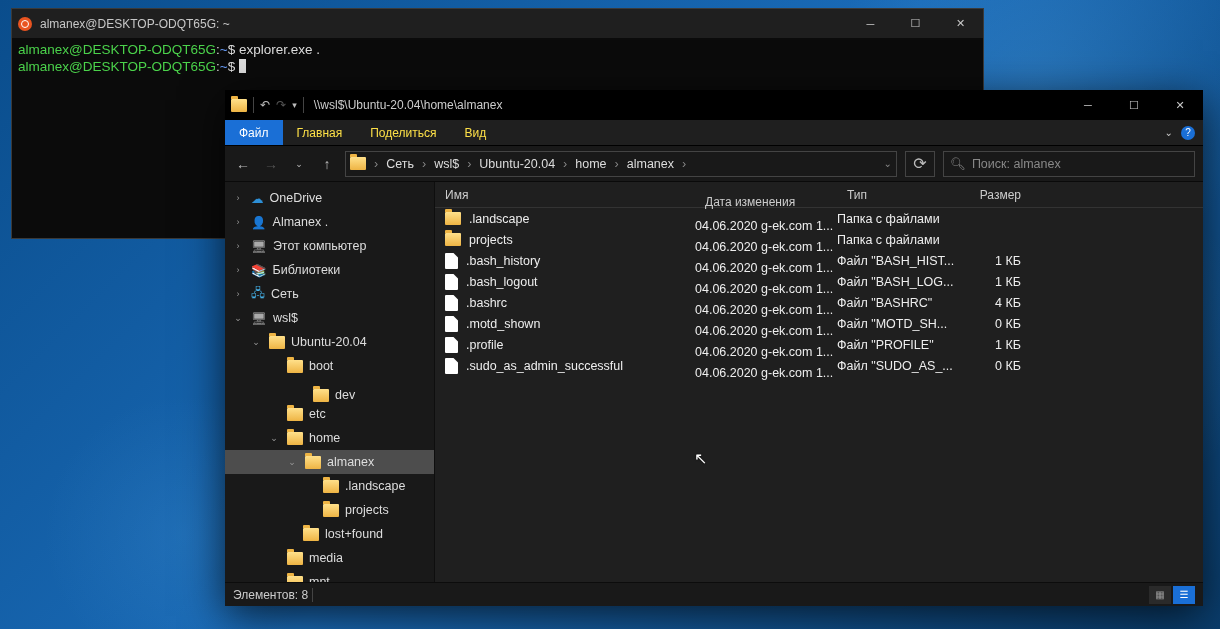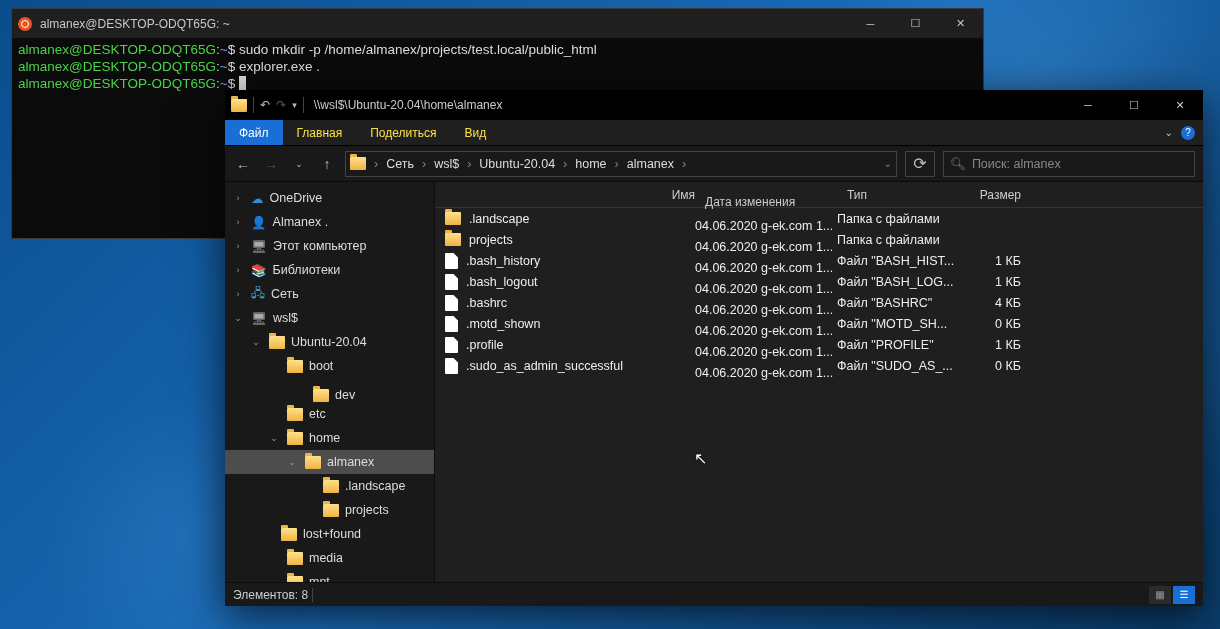--- a/index.html
+++ b/index.html
@@ -56,21 +56,21 @@
   .tree-row.sel { background:#4d4d4d; }
   .ic-cloud { color:#2d8fd6; }
   .ic-user { color:#3aa8e6; }
   .ic-pc { color:#aaa; }
   .ic-lib { color:#c7a85b; }
   .ic-net { color:#45b0e6; }
 
   .list { flex:1; background:#1f1f1f; display:flex; flex-direction:column; }
   .cols { height:26px; display:flex; align-items:center; font-size:12px; color:#ccc; border-bottom:1px solid #333; }
   .cols div { padding-left:10px; }
-  .c-name { width:260px;text-align:right; } .c-date { width:142px;margin-top:14px; } .c-type { width:118px; } .c-size { width:80px; text-align:right; padding-right:14px; }
+  .c-name { width:260px; } .c-date { width:142px;margin-top:14px; } .c-type { width:118px; } .c-size { width:80px; text-align:right; padding-right:14px; }
   .rows { flex:1; overflow:auto; }
   .row { height:21px; display:flex; align-items:center; font-size:12.5px; color:#eee; }
   .row .c-name { display:flex; align-items:center; gap:8px; padding-left:10px; }
   .file-ic { display:inline-block; width:13px; height:16px; background:#fff; border-radius:1px; position:relative; }
   .file-ic::after { content:""; position:absolute; top:0; right:0; width:5px; height:5px; background:#1f1f1f; clip-path:polygon(0 0,100% 100%,100% 0); }
   .row .c-size { color:#eee; }
   .cursor-ptr { position:absolute; left:694px; top:449px; font-size:16px; color:#fff; text-shadow:0 0 2px #000; pointer-events:none; }
 
   .status { height:24px; background:#191919; border-top:1px solid #0c0c0c; display:flex; align-items:center; font-size:12px; color:#ccc; padding:0 8px; }
   .status .views { margin-left:auto; display:flex; gap:2px; }
@@ -84,21 +84,20 @@
   <div class="term-titlebar">
     <span class="ubu"></span>
     <span>almanex@DESKTOP-ODQT65G: ~</span>
     <div class="win-ctrls">
       <div>─</div>
       <div>☐</div>
       <div>✕</div>
     </div>
   </div>
   <div class="term-body mono" id="term-body">
-      <div><span class="prompt-user">almanex@DESKTOP-ODQT65G</span><span class="prompt-colon">:</span><span class="prompt-path">~</span><span class="prompt-dollar">$</span> <span>sudo mkdir -p /home/almanex/projects/test.local/public_html</span></div>
       <div><span class="prompt-user">almanex@DESKTOP-ODQT65G</span><span class="prompt-colon">:</span><span class="prompt-path">~</span><span class="prompt-dollar">$</span> <span>explorer.exe .</span></div>
       <div><span class="prompt-user">almanex@DESKTOP-ODQT65G</span><span class="prompt-colon">:</span><span class="prompt-path">~</span><span class="prompt-dollar">$</span> <span></span><span class="cursor"></span></div>
     </div>
 </div>
 
 <div class="expl">
   <div class="expl-title">
     <div class="qat">
       <span class="folder-ic"></span>
       <span class="qat-sep"></span>
@@ -219,21 +218,21 @@
         <div class="tree-row" style="padding-left: 78px;">
           <span class="tw"></span>
           <span class="folder-ic"></span>
           <span>.landscape</span>
         </div>
         <div class="tree-row" style="padding-left: 78px;">
           <span class="tw"></span>
           <span class="folder-ic"></span>
           <span>projects</span>
         </div>
-        <div class="tree-row" style="padding-left: 36px;">
+        <div class="tree-row" style="padding-left: 58px;">
           <span class="tw"></span>
           <span class="folder-ic"></span>
           <span>lost+found</span>
         </div>
         <div class="tree-row" style="padding-left: 42px;">
           <span class="tw"></span>
           <span class="folder-ic"></span>
           <span>media</span>
         </div>
         <div class="tree-row" style="padding-left: 42px;">

